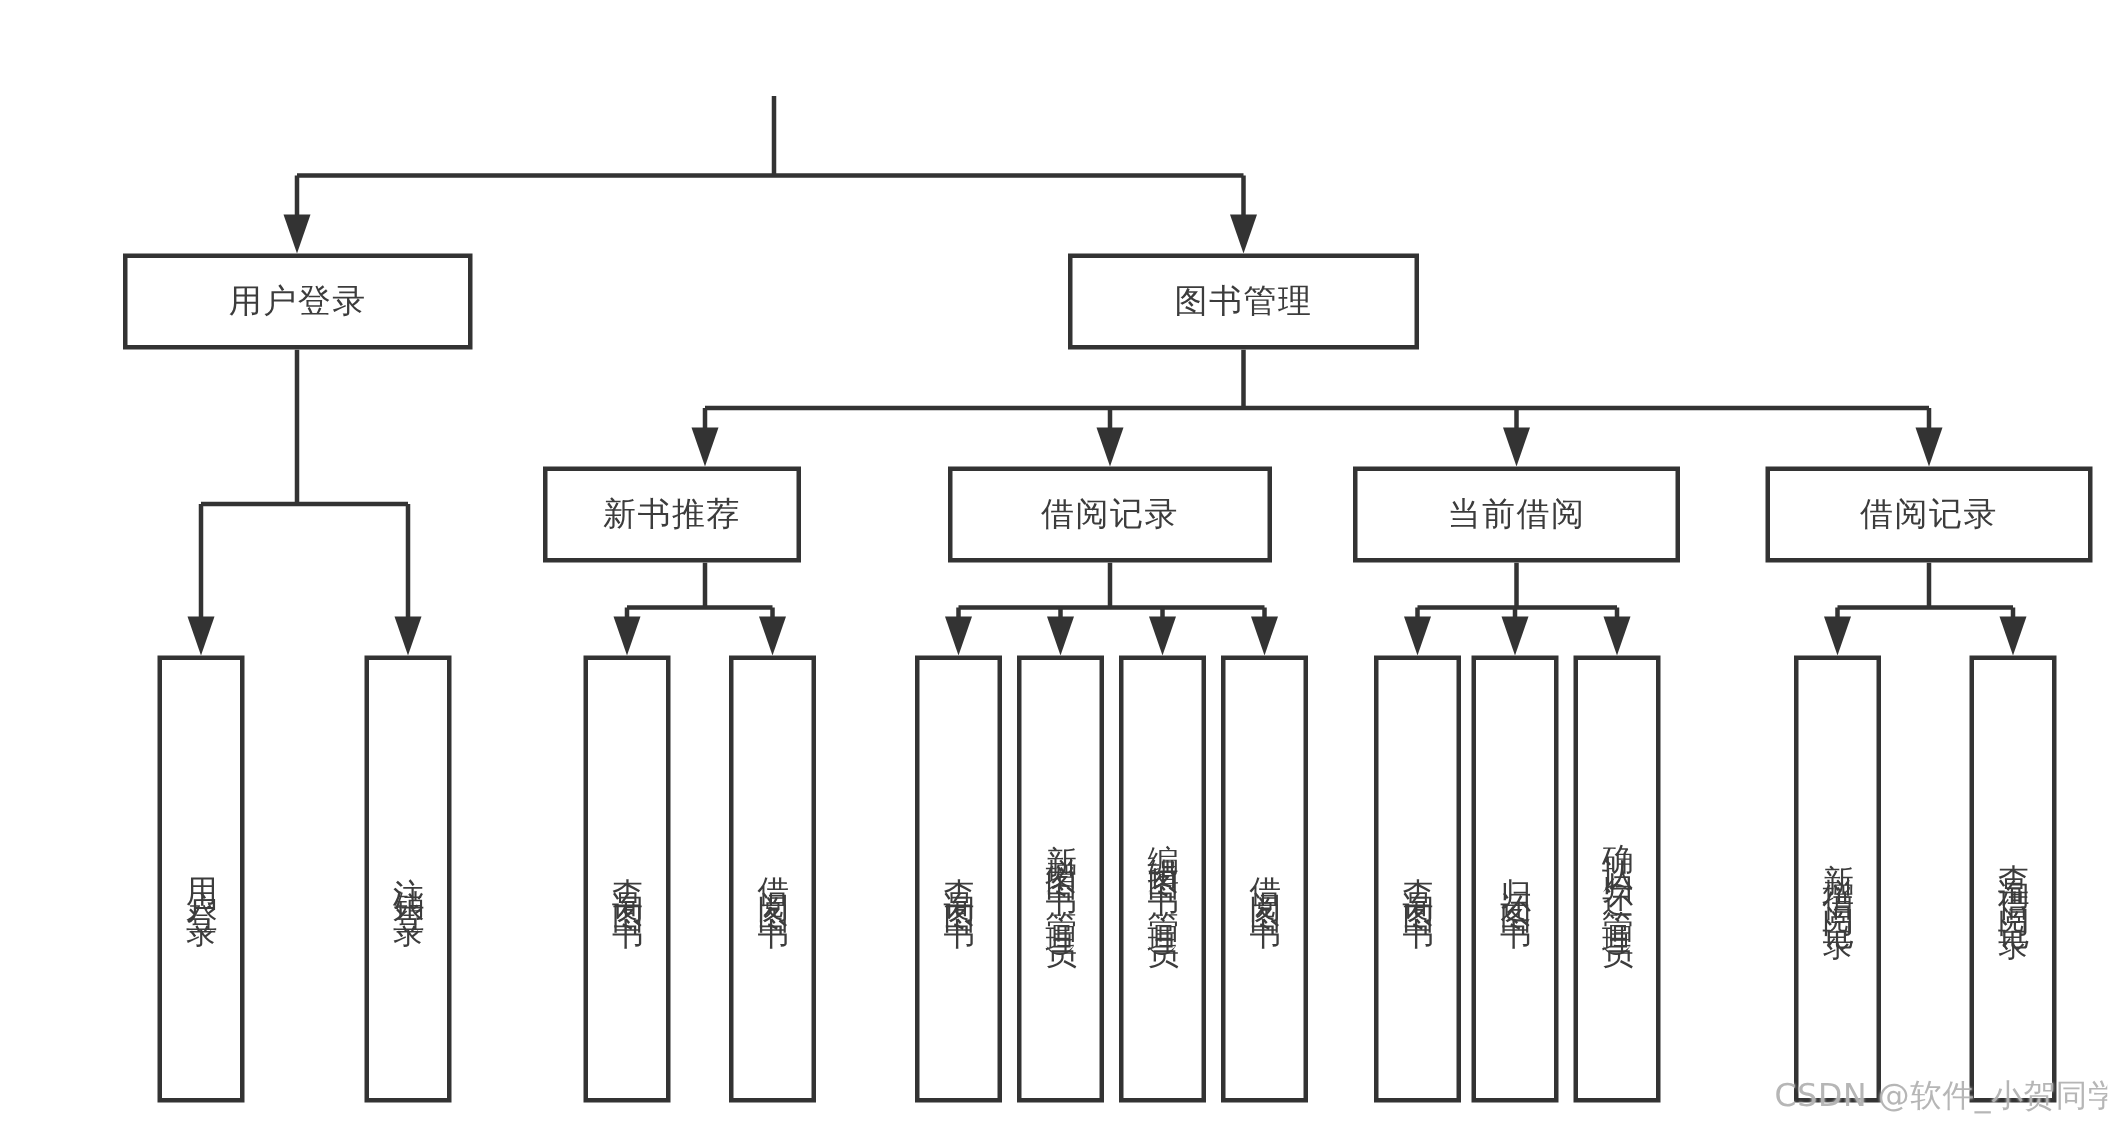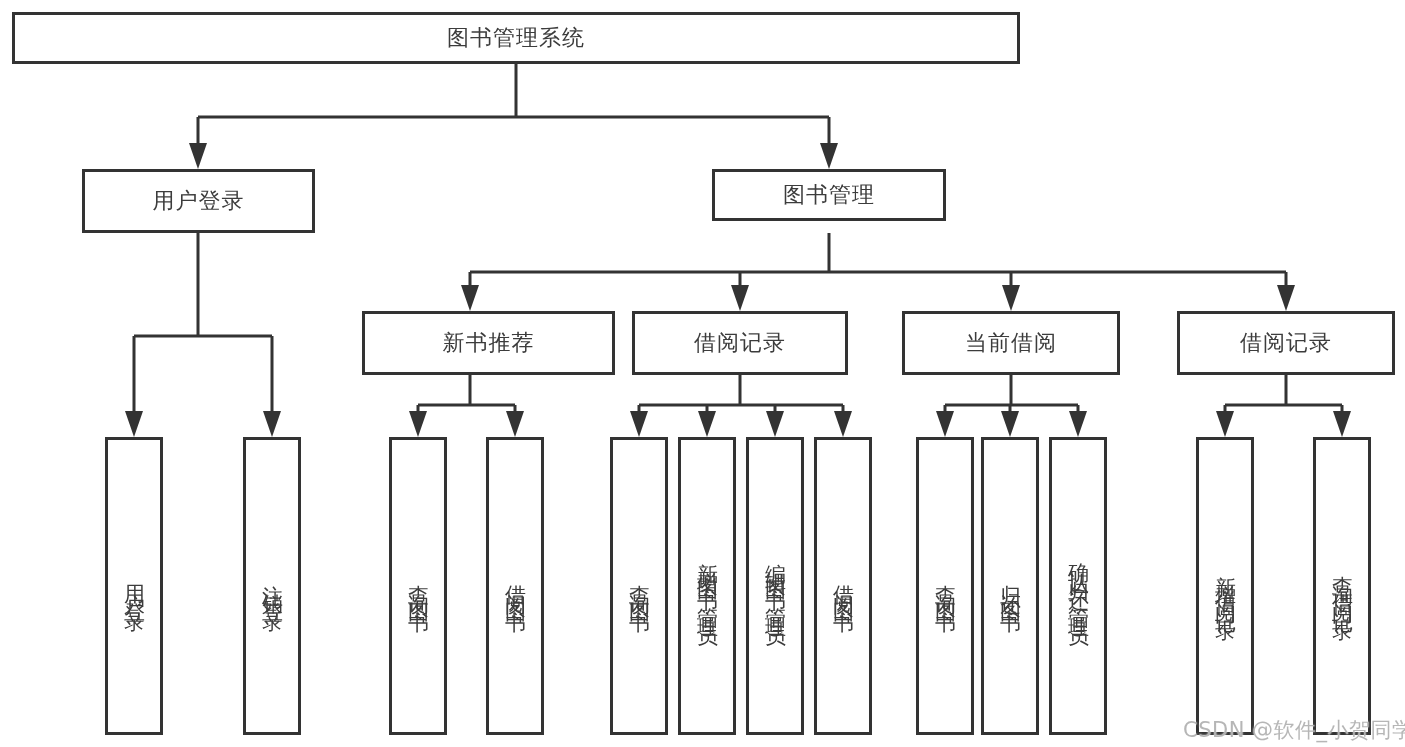--- a/index.html
+++ b/index.html
@@ -42,22 +42,22 @@
   }
   .v .vtext {
     writing-mode: vertical-lr;
     text-orientation: mixed;
     letter-spacing: 9px;
     line-height: 1;
   }
   
   #n-root  { left: 12px;   top: 12px;  width: 1008px; height: 52px; }
   #n-ul    { left: 82px;   top: 169px; width: 233px;  height: 64px; }
-  #n-bm    { left: 712px;  top: 169px; width: 234px;  height: 52px; }
-  #n-nb    { left: 362px;  top: 311px; width: 253px;  height: 64px; }
+  #n-bm    { left: 712px;  top: 169px; width: 234px;  height: 64px; }
+  #n-nb    { left: 362px;  top: 311px; width: 172px;  height: 64px; }
   #n-bb    { left: 632px;  top: 311px; width: 216px;  height: 64px; }
   #n-cb    { left: 902px;  top: 311px; width: 218px;  height: 64px; }
   #n-br    { left: 1177px; top: 311px; width: 218px;  height: 64px; }
   #n-l1  { left: 105px;  top: 437px; width: 58px; height: 298px; }
   #n-l2  { left: 243px;  top: 437px; width: 58px; height: 298px; }
   #n-l3  { left: 389px;  top: 437px; width: 58px; height: 298px; }
   #n-l4  { left: 486px;  top: 437px; width: 58px; height: 298px; }
   #n-l5  { left: 610px;  top: 437px; width: 58px; height: 298px; }
   #n-l6  { left: 678px;  top: 437px; width: 58px; height: 298px; }
   #n-l7  { left: 746px;  top: 437px; width: 58px; height: 298px; }
@@ -120,21 +120,20 @@
       <path d="M1001 411 H1019 L1010 437 Z" fill="#333333" stroke="none"></path>
       <path d="M1069 411 H1087 L1078 437 Z" fill="#333333" stroke="none"></path>
     </g>
     <g stroke="#333333" stroke-width="3" fill="none">
       <path d="M1286 375 V405 M1225 405 H1342 M1225 405 V420 M1342 405 V420"></path>
       <path d="M1216 411 H1234 L1225 437 Z" fill="#333333" stroke="none"></path>
       <path d="M1333 411 H1351 L1342 437 Z" fill="#333333" stroke="none"></path>
     </g>
   </svg>
 
-  <div class="node h" id="n-root">图书管理系统</div>
 
   <div class="node h" id="n-ul">用户登录</div>
   <div class="node h" id="n-bm">图书管理</div>
 
   <div class="node h" id="n-nb">新书推荐</div>
   <div class="node h" id="n-bb">借阅记录</div>
   <div class="node h" id="n-br">借阅记录</div>
   <div class="node h" id="n-cb">当前借阅</div>
 
   <div class="node v" id="n-l1">

